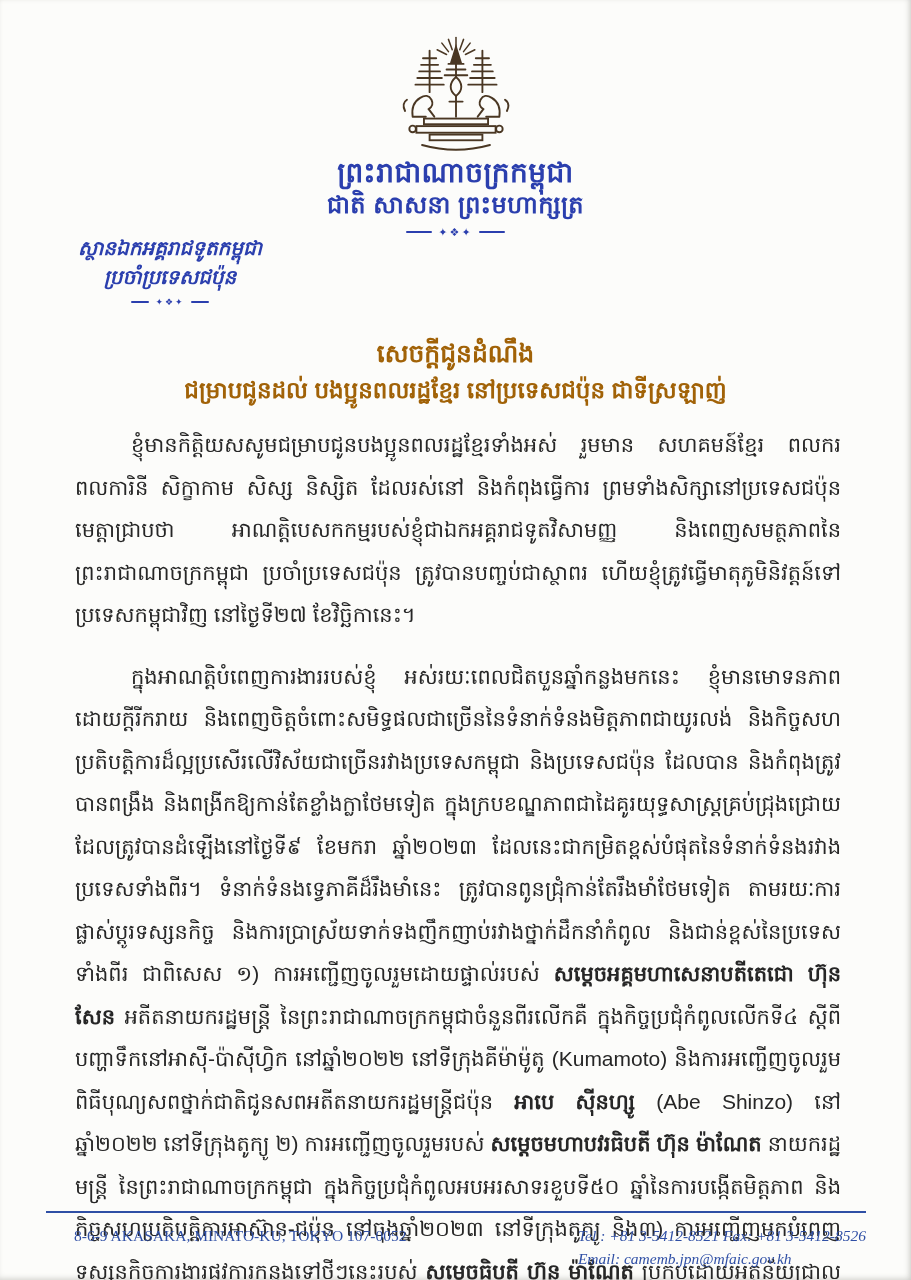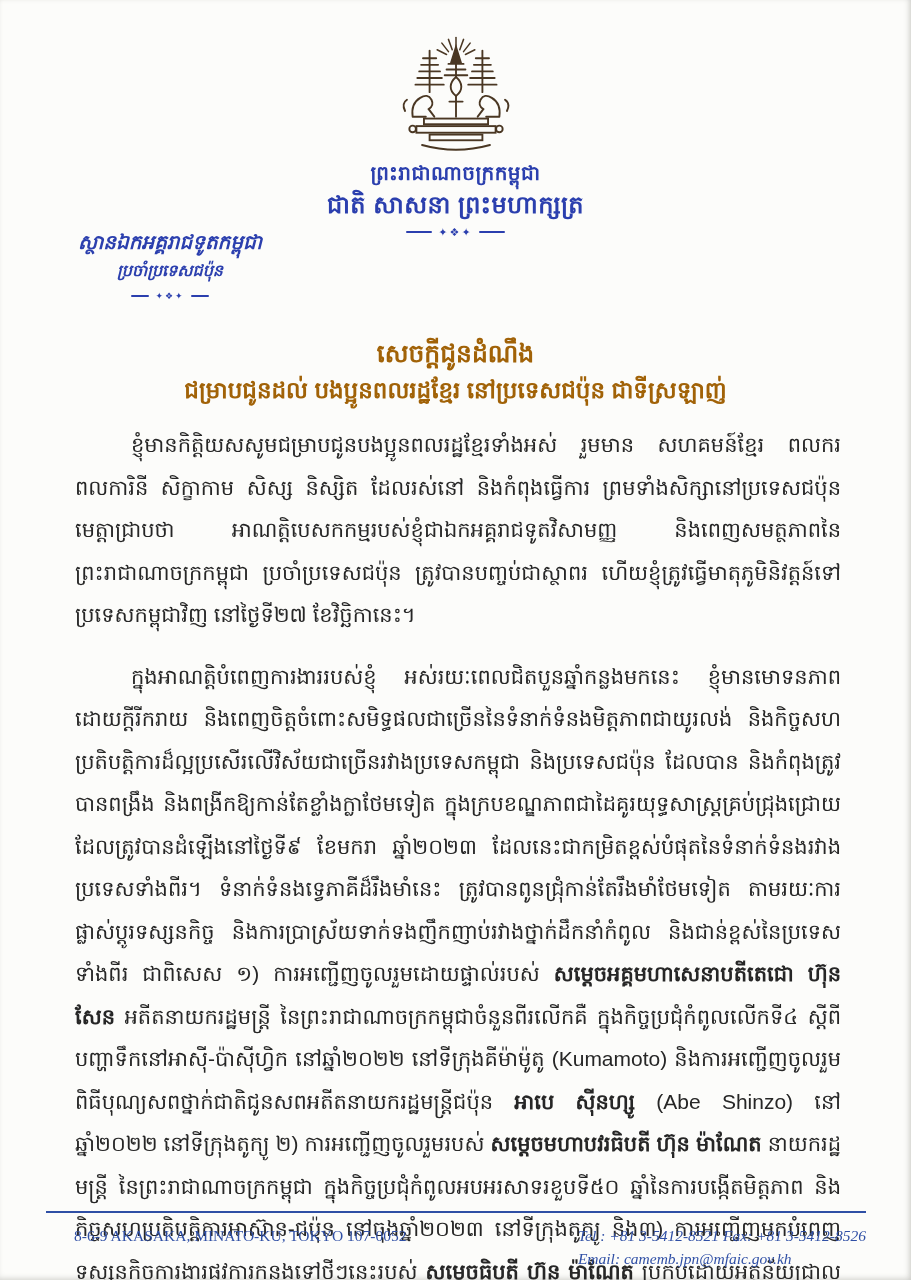--- a/index.html
+++ b/index.html
@@ -25,37 +25,37 @@
     position:absolute;left:50%;top:32px;transform:translateX(-50%);
     width:132px;height:126px;
   }
   .crest svg{width:100%;height:100%;}
   
   .kingdom{
     position:absolute;left:0;right:0;top:158px;
     text-align:center;color:var(--blue);
     font-weight:bold;
   }
-  .kingdom .k1{font-size:20px;line-height:30px;letter-spacing:.5px;}
+  .kingdom .k1{font-size:28px;line-height:30px;letter-spacing:.5px;}
   .kingdom .k2{font-size:24px;line-height:34px;letter-spacing:.5px;}
   .ornament{
     display:flex;align-items:center;justify-content:center;
     gap:6px;color:var(--blue);
   }
   .ornament .orn-line{height:2px;background:var(--blue);width:26px;border-radius:2px;}
   .ornament .orn-glyph{font-size:11px;letter-spacing:2px;line-height:12px;}
   .kingdom .ornament{margin-top:4px;}
   
   .sender{
-    position:absolute;left:46px;top:228px;width:248px;
+    position:absolute;left:46px;top:234px;width:248px;
     text-align:center;color:var(--blue);font-weight:bold;
     font-style:italic;
   }
   .sender .s1{font-size:20px;line-height:28px;}
-  .sender .s2{font-size:16px;line-height:30px;}
+  .sender .s2{font-size:20px;line-height:30px;}
   .sender .ornament{margin-top:4px;}
   .sender .orn-line{width:18px;}
   .sender .orn-glyph{font-size:9px;}
   
   .doc-title{
     position:absolute;left:0;right:0;top:336px;
     text-align:center;color:#a16207;font-weight:bold;
   }
   .doc-title .t1{font-size:25px;line-height:34px;}
   .doc-title .t2{font-size:23px;line-height:40px;}

